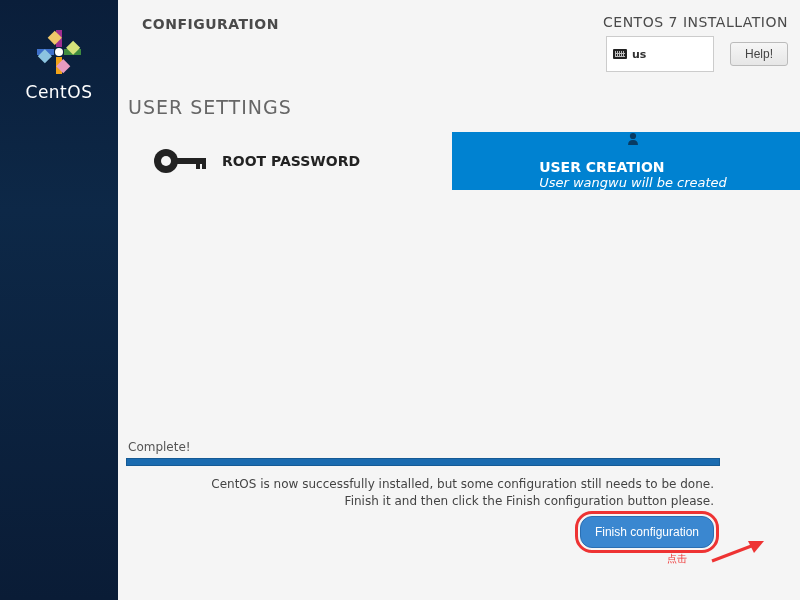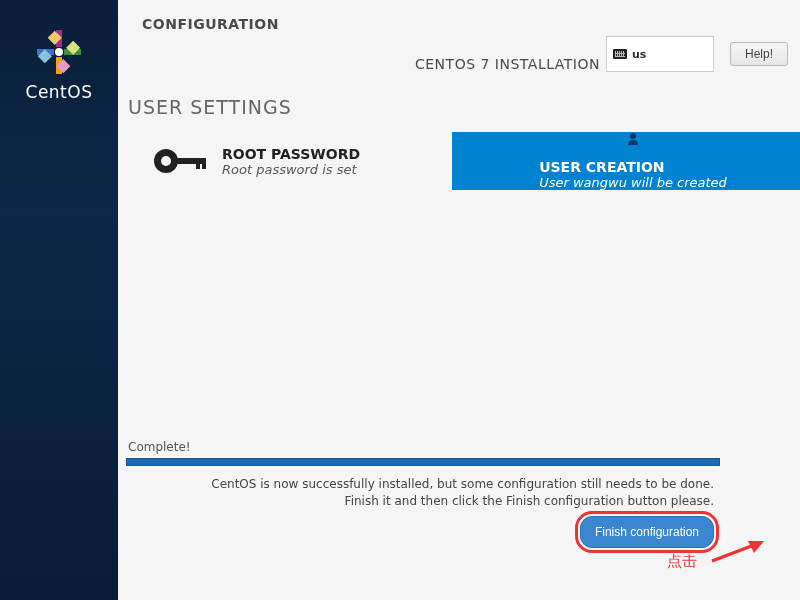--- a/index.html
+++ b/index.html
@@ -50,21 +50,21 @@
     }
     .config-label {
       font-weight: bold;
       font-size: 14px;
       color: #4a4a4a;
       letter-spacing: 0.5px;
       padding-top: 2px;
     }
     .top-right {
       display: flex;
-      flex-direction: row;
+      flex-direction: column;
       align-items: flex-end;
       gap: 6px;
     }
     .install-label {
       font-size: 14px;
       color: #4a4a4a;
       letter-spacing: 0.5px;
     }
     .lang-help {
       display: flex;
@@ -188,21 +188,21 @@
       cursor: pointer;
       outline: 3px solid #e33;
       outline-offset: 2px;
     }
     
     .anno-text {
       position: absolute;
       left: 667px;
       top: 552px;
       color: #e33;
-      font-size: 15px;
+      font-size: 10px;
       font-family: "SimSun", "Microsoft YaHei", sans-serif;
     }
     .anno-arrow {
       position: absolute;
       left: 708px;
       top: 537px;
       pointer-events: none;
     }
   </style>
 </head>
@@ -250,21 +250,20 @@
     <div class="spoke spoke-root">
       <svg class="key-icon" width="56" height="30" viewBox="0 0 56 30">
         <circle cx="14" cy="15" r="12" fill="#222"></circle>
         <circle cx="14" cy="15" r="5" fill="#f5f5f5"></circle>
         <rect x="24" y="12" width="30" height="6" fill="#222"></rect>
         <rect x="44" y="12" width="4" height="11" fill="#222"></rect>
         <rect x="50" y="12" width="4" height="11" fill="#222"></rect>
       </svg>
       <div>
         <div class="spoke-title">ROOT PASSWORD</div>
-        <div class="spoke-sub">Root password is set</div>
       </div>
     </div>
 
     <div class="spoke spoke-user">
       <svg class="user-icon" width="40" height="42" viewBox="0 0 40 42">
         <circle cx="20" cy="13" r="10" fill="#083b63"></circle>
         <path d="M4 42 Q4 26 20 26 Q36 26 36 42 Z" fill="#083b63"></path>
       </svg>
       <div>
         <div class="spoke-title">USER CREATION</div>

